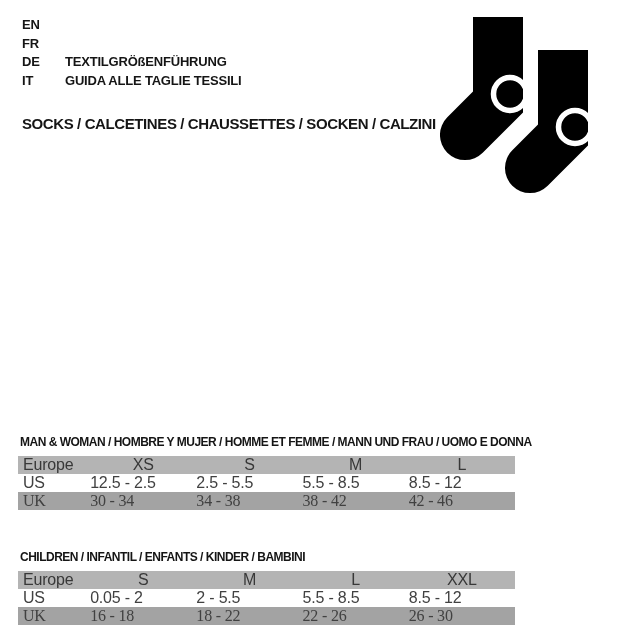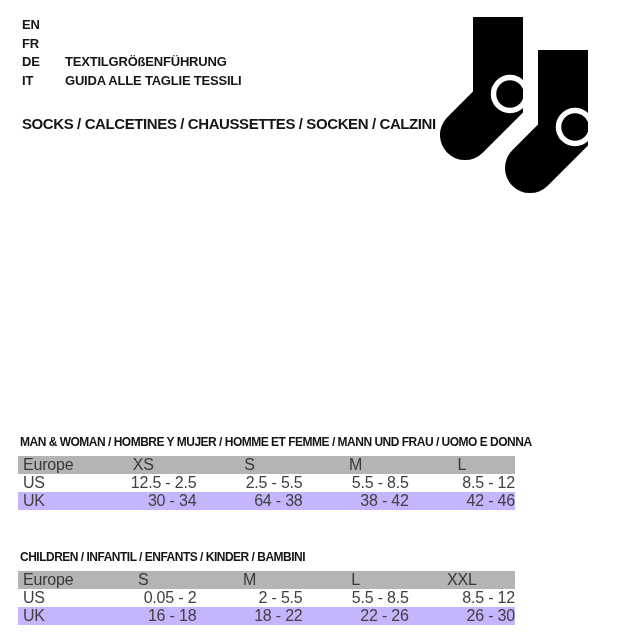--- a/index.html
+++ b/index.html
@@ -83,29 +83,29 @@
   table.size-table col.c-region { width: 72px; }
   table.size-table col.c-size   { width: 106px; }
   table.size-table th {
     background: #b4b4b4;
     height: 16px;
     font-weight: normal;
     color: #383838;
   }
   table.size-table td {
     height: 17px;
-    text-align: right;
+    text-align: left;
     vertical-align: middle;
   }
   table.size-table th:first-child,
   table.size-table td:first-child {
     text-align: left;
     padding-left: 5px;
   }
-  table.size-table tr.row-alt td { background: #c4b5fd; }
+  table.size-table tr.row-alt td { background: #a3a3a3; font-family: Liberation Serif, serif; }
 </style>
 </head>
 <body>
 
 <div class="page">
 
   <div class="lang-block">
     <div class="lang-row">
       <span class="lang-code">EN</span>
     </div>
@@ -158,21 +158,21 @@
         <tr>
           <td>US</td>
           <td>12.5 - 2.5</td>
           <td>2.5 - 5.5</td>
           <td>5.5 - 8.5</td>
           <td>8.5 - 12</td>
         </tr>
         <tr class="row-alt">
           <td>UK</td>
           <td>30 - 34</td>
-          <td>64 - 38</td>
+          <td>34 - 38</td>
           <td>38 - 42</td>
           <td>42 - 46</td>
         </tr>
       </tbody>
     </table>
   </div>
 
   <div class="table-section children">
     <div class="table-title">CHILDREN / INFANTIL / ENFANTS / KINDER / BAMBINI</div>
     <table class="size-table">

